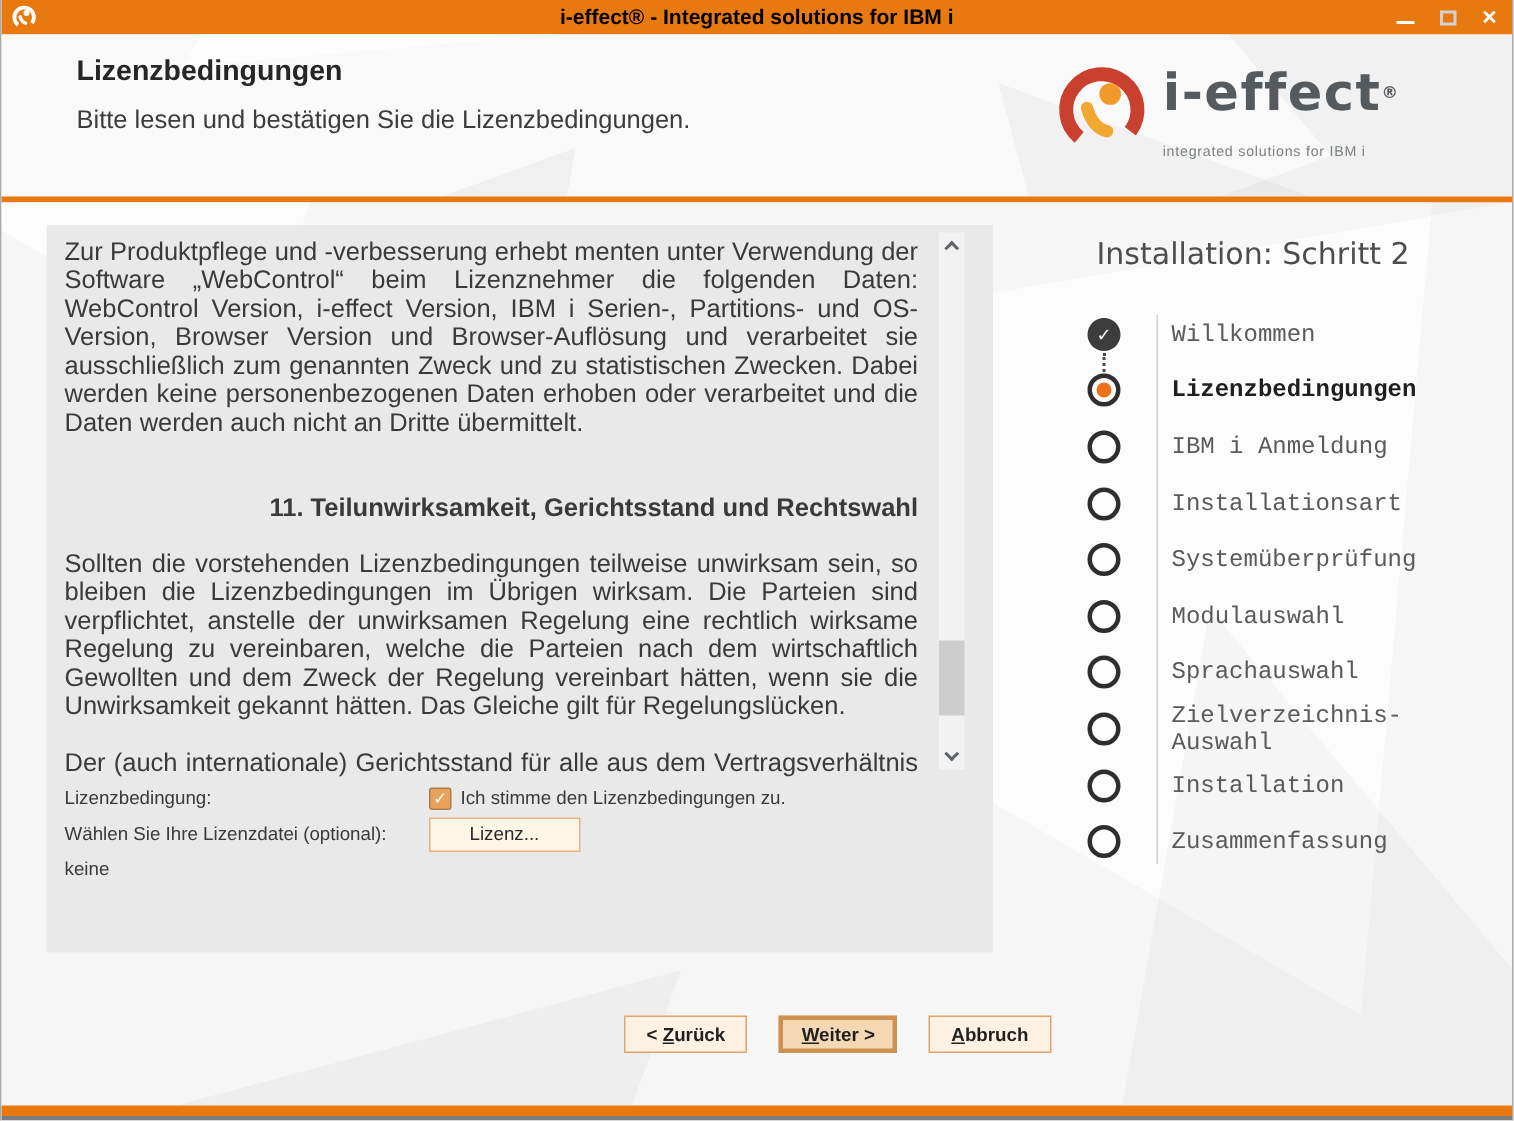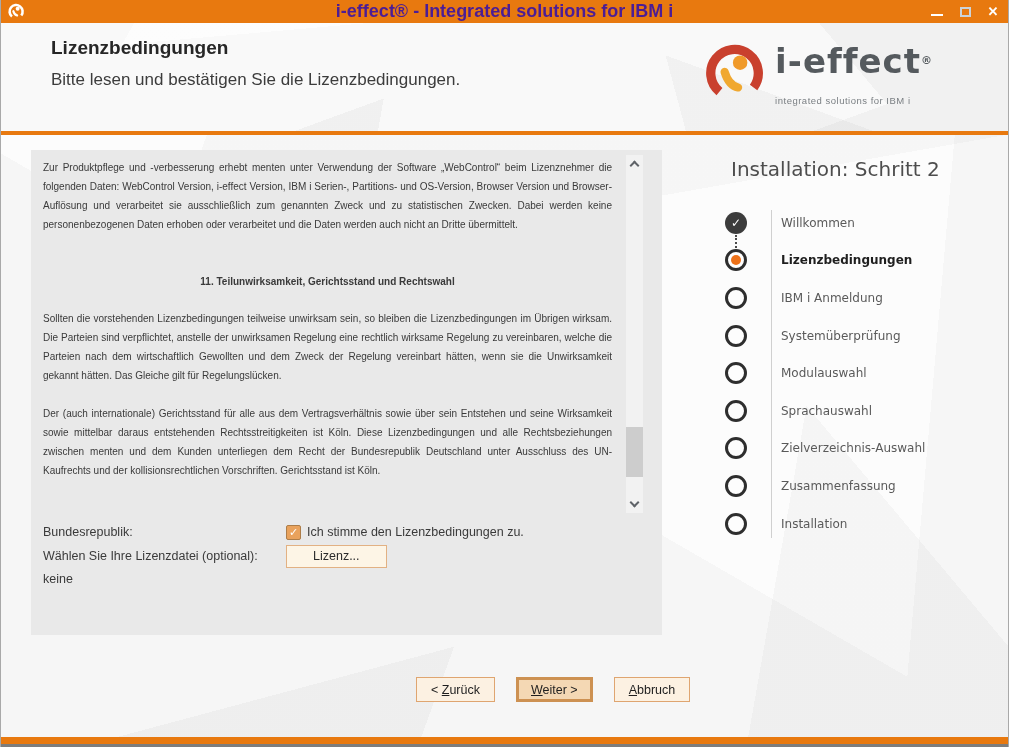--- a/index.html
+++ b/index.html
@@ -4,21 +4,21 @@
 <style>
   * { margin:0; padding:0; box-sizing:border-box; }
   html,body { width:1009px; height:747px; font-family:"Liberation Sans", sans-serif; }
   .window { position:relative; width:1009px; height:747px; background:#f6f6f6; overflow:hidden;
             border-left:1px solid #a9a9a9; border-right:1px solid #a9a9a9; }
 
   
   .titlebar { position:absolute; top:0; left:0; right:0; height:23px; background:#e8790f; }
   .tb-logo { position:absolute; left:7px; top:3px; width:17px; height:17px; }
   .tb-title { position:absolute; left:0; right:0; top:0; height:23px; line-height:23px;
-              text-align:center; color:#4c1d95; font-size:18px; font-weight:bold; }
+              text-align:center; color:#000000; font-size:14px; font-weight:bold; }
   .tb-controls { position:absolute; right:8px; top:0; height:23px; display:flex; align-items:center; gap:14px; }
   .tb-btn { width:14px; height:14px; display:flex; align-items:center; justify-content:center; cursor:default; }
   .min-glyph { width:12px; height:2px; background:#ffffff; margin-top:6px; }
   .max-glyph { width:11px; height:10px; border:2px solid #ccd3d8; }
   .close-glyph { color:#ffffff; font-size:13px; font-weight:bold; line-height:14px; }
 
   
   .header { position:absolute; top:23px; left:0; right:0; height:108px; background:#f1f1f1;
     background-image:
       conic-gradient(from 30deg at 12% 20%, rgba(255,255,255,.65) 0 55deg, rgba(0,0,0,0) 55deg),
@@ -39,23 +39,23 @@
   
   .main { position:absolute; top:135px; left:0; right:0; height:602px; background:#f6f6f6;
     background-image:
       conic-gradient(from 20deg at 15% 25%, rgba(0,0,0,.025) 0 60deg, rgba(0,0,0,0) 60deg),
       conic-gradient(from 200deg at 45% 85%, rgba(0,0,0,.03) 0 55deg, rgba(0,0,0,0) 55deg),
       conic-gradient(from 140deg at 80% 45%, rgba(0,0,0,.028) 0 50deg, rgba(0,0,0,0) 50deg),
       conic-gradient(from 300deg at 90% 90%, rgba(255,255,255,.7) 0 65deg, rgba(0,0,0,0) 65deg); }
 
   .panel { position:absolute; left:30px; top:15px; width:631px; height:485px; background:#e9e9e9; }
   .scrollwrap { display:flex; height:368px; }
-  .license-text { flex:1; padding:8px 10px 0 12px; font-size:10px; line-height:19px; color:#3a3a3a;
+  .license-text { flex:1; padding:8px 10px 0 12px; font-size:17px; line-height:19px; color:#3a3a3a;
                   text-align:justify; overflow:hidden; }
-  .license-text p.heading { font-weight:bold; text-align:center; margin-top:38px; }
+  .license-text p.heading { font-weight:bold; text-align:right; margin-top:38px; }
   .license-text p.p2 { margin-top:18px; }
   .license-text p.p3 { margin-top:19px; }
 
   
   .scrollbar { width:17px; margin:5px 19px 0 4px; height:358px; background:#f2f2f2; position:relative; }
   .sb-btn { position:absolute; left:0; width:17px; height:17px; display:flex; align-items:center; justify-content:center; }
   .sb-btn.up { top:0; } .sb-btn.down { bottom:0; }
   .chev { width:7px; height:7px; border-left:2px solid #5f6368; border-top:2px solid #5f6368; }
   .chev.up { transform:translateY(2px) rotate(45deg); }
   .chev.down { transform:translateY(-2px) rotate(-135deg); }
@@ -71,35 +71,35 @@
   .file-btn { min-width:68px; height:23px; background:#fdf5e6; border:1px solid #e2b183; font-size:12.5px;
               color:#2b2b2b; font-family:"Liberation Sans", sans-serif; padding:0 26px; cursor:default; }
   .file-value { margin-top:4px; }
 
   
   .sidebar { position:absolute; left:715px; top:0; width:280px; height:602px; font-family:"DejaVu Sans", sans-serif; }
   .sb-title { position:absolute; left:15px; top:22px; font-size:20px; color:#4d4d4d; }
   .steps { position:absolute; left:0; top:69px; width:280px; }
   .steps-sep { position:absolute; left:55px; top:6px; bottom:4px; width:1px; background:#d0d0d0; }
   .step { display:flex; align-items:center; height:37.6px; position:relative; }
-  .step .label { margin-left:65px; font-size:12px; color:#5a5a5a; }
+  .step .label { margin-left:65px; font-size:16px; color:#5a5a5a;font-family:Liberation Mono, monospace; }
   .step.active .label { font-weight:bold; color:#1f1f1f; }
   .circle { position:absolute; left:9px; width:22px; height:22px; border-radius:50%; }
   .circle.done { background:#3c3c3c; display:flex; align-items:center; justify-content:center; }
   .circle.done .check { color:#ffffff; font-size:12px; font-weight:bold; }
   .circle.active { background:#ffffff; border:3px solid #2e2e2e; }
   .circle.active::after { content:""; position:absolute; left:3px; top:3px; width:10px; height:10px;
                           border-radius:50%; background:#ee7219; }
   .circle.pending { background:#fdfdfd; border:3px solid #2e2e2e; }
   .dots { position:absolute; left:19px; top:31px; height:17px; border-left:2px dotted #4a4a4a; }
 
   
   .footer { position:absolute; left:415px; top:542px; display:flex; gap:21px; }
   .nav-btn { height:25px; background:#fcf1e2; border:1px solid #dfa570; font-size:12.5px; color:#1f1f1f;
-             font-family:"Liberation Sans", sans-serif; padding:0 14px; cursor:default; }
+             font-family:"Liberation Sans", sans-serif; padding:0 14px; cursor:default;font-weight:bold; }
   .nav-btn.default { border:3px solid #cd9152; background:#f4d8b4; padding:0 12px; }
   .nav-btn .u { text-decoration:underline; }
 
   
   .bottom-orange { position:absolute; bottom:3px; left:0; right:0; height:7px; background:#e8790f; }
   .bottom-gray { position:absolute; bottom:0; left:0; right:0; height:3px; background:#7d7d7d; }
 </style>
 </head>
 <body>
 
@@ -163,21 +163,21 @@
             </div>
           <div class="sb-thumb"></div>
           <div class="sb-btn down">
               <i class="chev down"></i>
             </div>
         </div>
       </div>
 
       <div class="form">
         <div class="form-row">
-          <span class="form-label">Bundesrepublik:</span>
+          <span class="form-label">Lizenzbedingung:</span>
           <span class="checkbox">
               <span class="check">✓</span>
             </span>
           <span>Ich stimme den Lizenzbedingungen zu.</span>
         </div>
         <div class="form-row">
           <span class="form-label">Wählen Sie Ihre Lizenzdatei (optional):</span>
           <button class="file-btn">Lizenz...</button>
         </div>
         <div class="file-value">keine</div>
@@ -199,41 +199,45 @@
         <div class="step active">
           <span class="circle active"></span>
           <span class="label">Lizenzbedingungen</span>
         </div>
         <div class="step">
           <span class="circle pending"></span>
           <span class="label">IBM i Anmeldung</span>
         </div>
         <div class="step">
           <span class="circle pending"></span>
+          <span class="label">Installationsart</span>
+        </div>
+        <div class="step">
+          <span class="circle pending"></span>
           <span class="label">Systemüberprüfung</span>
         </div>
         <div class="step">
           <span class="circle pending"></span>
           <span class="label">Modulauswahl</span>
         </div>
         <div class="step">
           <span class="circle pending"></span>
           <span class="label">Sprachauswahl</span>
         </div>
         <div class="step">
           <span class="circle pending"></span>
           <span class="label">Zielverzeichnis-Auswahl</span>
         </div>
         <div class="step">
           <span class="circle pending"></span>
+          <span class="label">Installation</span>
+        </div>
+        <div class="step">
+          <span class="circle pending"></span>
           <span class="label">Zusammenfassung</span>
-        </div>
-        <div class="step">
-          <span class="circle pending"></span>
-          <span class="label">Installation</span>
         </div>
       </div>
     </aside>
 
     <div class="footer">
       <button class="nav-btn"><span>&lt; </span><span class="u">Z</span><span>urück</span></button>
       <button class="nav-btn default"><span></span><span class="u">W</span><span>eiter &gt;</span></button>
       <button class="nav-btn"><span></span><span class="u">A</span><span>bbruch</span></button>
     </div>
 

